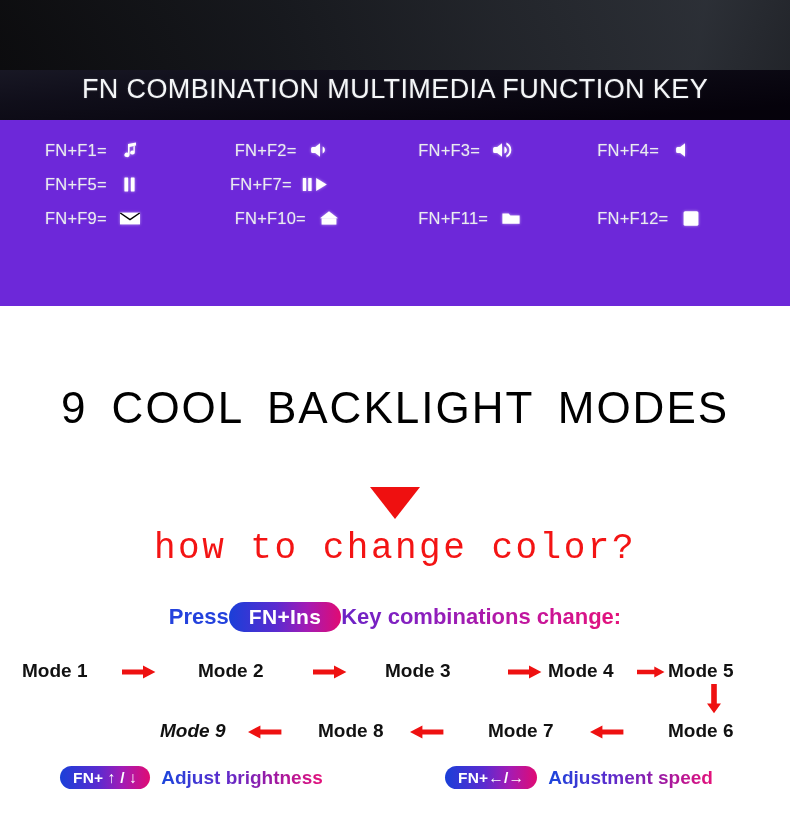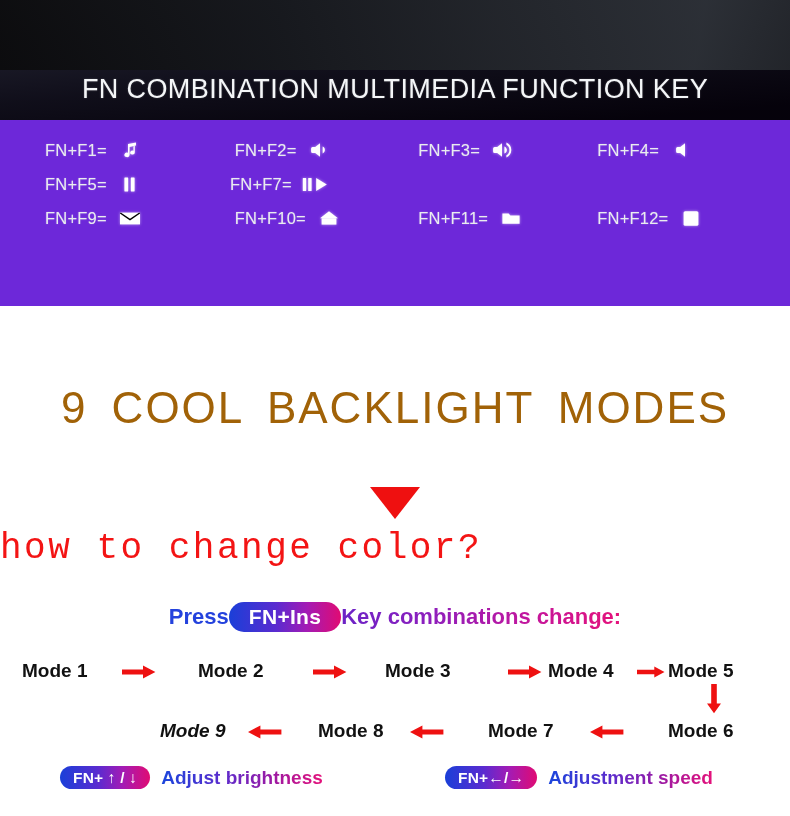--- a/index.html
+++ b/index.html
@@ -102,21 +102,21 @@
   }
   .fn-ico svg { display: block; }
 
   
   .headline {
     position: absolute;
     left: 0;
     top: 383px;
     width: 790px;
     text-align: center;
-    color: #a16207;
+    color: #000000;
     font-size: 44px;
     font-weight: 400;
     letter-spacing: 2px;
     word-spacing: 10px;
     font-family: "Liberation Sans", sans-serif;
     white-space: nowrap;
   }
 
   .tri-wrap {
     position: absolute;
@@ -132,20 +132,21 @@
     border-left: 25px solid transparent;
     border-right: 25px solid transparent;
     border-top: 32px solid #ef1010;
   }
 
   .subheadline {
     position: absolute;
     left: 0;
     top: 528px;
     width: 790px;
+    text-align: center;
     color: #f31414;
     font-size: 36px;
     font-weight: 400;
     letter-spacing: 2.5px;
     font-family: "Liberation Mono", monospace;
     white-space: nowrap;
   }
 
   
   .press-row {

